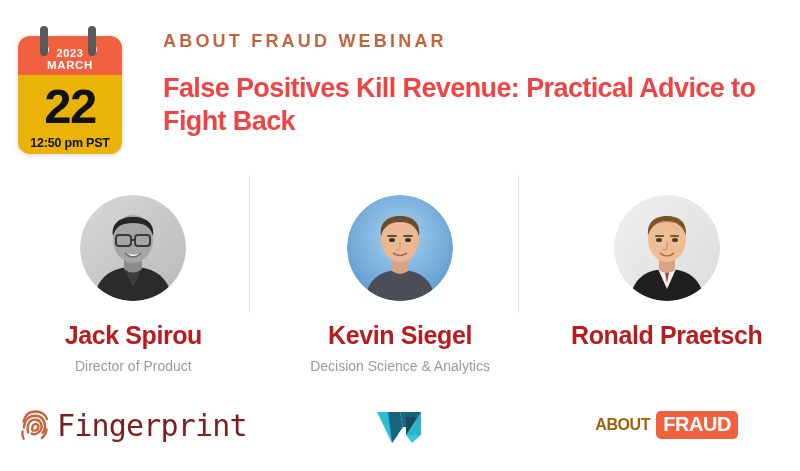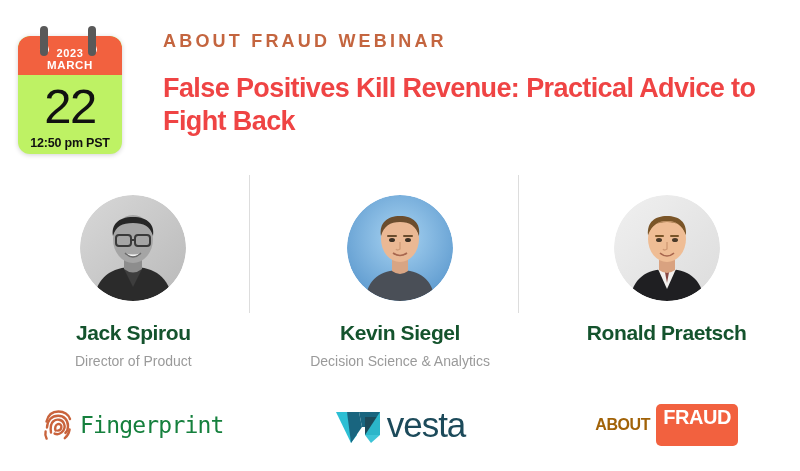--- a/index.html
+++ b/index.html
@@ -46,21 +46,21 @@
   }
   .cal-ring.left  { left: 22px; }
   .cal-ring.right { left: 70px; }
 
   .cal-card {
     position: absolute;
     left: 0;
     top: 10px;
     width: 104px;
     height: 118px;
-    background: #bef264;
+    background: #eab308;
     border-radius: 12px;
     box-shadow: 0 1px 5px rgba(0,0,0,0.18);
     overflow: hidden;
     z-index: 2;
   }
   .cal-head {
     position: relative;
     height: 39px;
     background: #F2613F;
     border-radius: 12px 12px 0 0;
@@ -90,21 +90,21 @@
   .cal-month {
     font-size: 11.5px;
     font-weight: 700;
     color: #ffffff;
     letter-spacing: 0.6px;
     line-height: 13px;
   }
   .cal-day {
     text-align: center;
     font-size: 49px;
-    font-weight: 400;
+    font-weight: 700;
     color: #111111;
     letter-spacing: -1.5px;
     line-height: 52px;
     margin-top: 5px;
   }
   .cal-time {
     text-align: center;
     font-size: 12.5px;
     font-weight: 700;
     color: #111111;
@@ -165,24 +165,24 @@
     height: 106px;
     border-radius: 50%;
     margin-top: 20px;
     overflow: hidden;
     position: relative;
   }
   .avatar svg { display: block; width: 106px; height: 106px; }
 
   .sp-name {
     margin-top: 20px;
-    font-size: 21px;
+    font-size: 25px;
     font-weight: 700;
     letter-spacing: -0.4px;
-    color: #14532d;
+    color: #b91c1c;
     white-space: nowrap;
   }
   .sp-role {
     margin-top: 8px;
     font-size: 14px;
     font-weight: 400;
     color: #9a9a9a;
     white-space: nowrap;
   }
 
@@ -204,23 +204,23 @@
 
   
   .logo-fingerprint {
     display: flex;
     align-items: center;
     gap: 7px;
   }
   .fp-mark { width: 30px; height: 32px; display: block; }
   .fp-word {
     font-family: "DejaVu Sans Mono", monospace;
-    font-size: 23px;
+    font-size: 30px;
     font-weight: 400;
-    color: #15803d;
+    color: #7f1d1d;
     letter-spacing: -0.8px;
   }
 
   
   .logo-vesta {
     display: flex;
     align-items: center;
     gap: 4px;
   }
   .vesta-mark { width: 48px; height: 40px; display: block; }
@@ -243,21 +243,21 @@
     font-weight: 700;
     color: #a16207;
     letter-spacing: -0.4px;
   }
   .af-fraud {
     font-size: 20px;
     font-weight: 700;
     color: #ffffff;
     background: #F2613F;
     border-radius: 5px;
-    padding: 2px 7px 17px 7px;
+    padding: 2px 7px 3px 7px;
     letter-spacing: -0.4px;
   }
 </style>
 </head>
 <body>
 
 <div class="poster">
 
   <div class="header">
 
@@ -427,21 +427,20 @@
 
     <div class="logo-cell">
       <div class="logo-vesta">
         <svg class="vesta-mark" viewBox="0 0 48 40" xmlns="http://www.w3.org/2000/svg">
           <path d="M1 7 L12 7 L22 30 L16 38 Z" fill="#2CBFD4"></path>
           <path d="M16 38 L12 7 L24 7 L27 22 Z" fill="#19657F"></path>
           <path d="M24 7 L45 7 L45 12 L30 12 L30 22 L27 22 Z" fill="#19657F"></path>
           <path d="M30 22 L30 30 L45 30 L45 12 L30 12 Z" fill="#1C4A5A"></path>
           <path d="M45 7 L45 30 L36 38 L30 30 Z" fill="#2CBFD4" opacity="0.92"></path>
         </svg>
-        <span class="vesta-word">vesta</span>
       </div>
     </div>
 
     <div class="logo-cell">
       <div class="logo-aboutfraud">
         <span class="af-about">ABOUT</span>
         <span class="af-fraud">FRAUD</span>
       </div>
     </div>
   </div>

